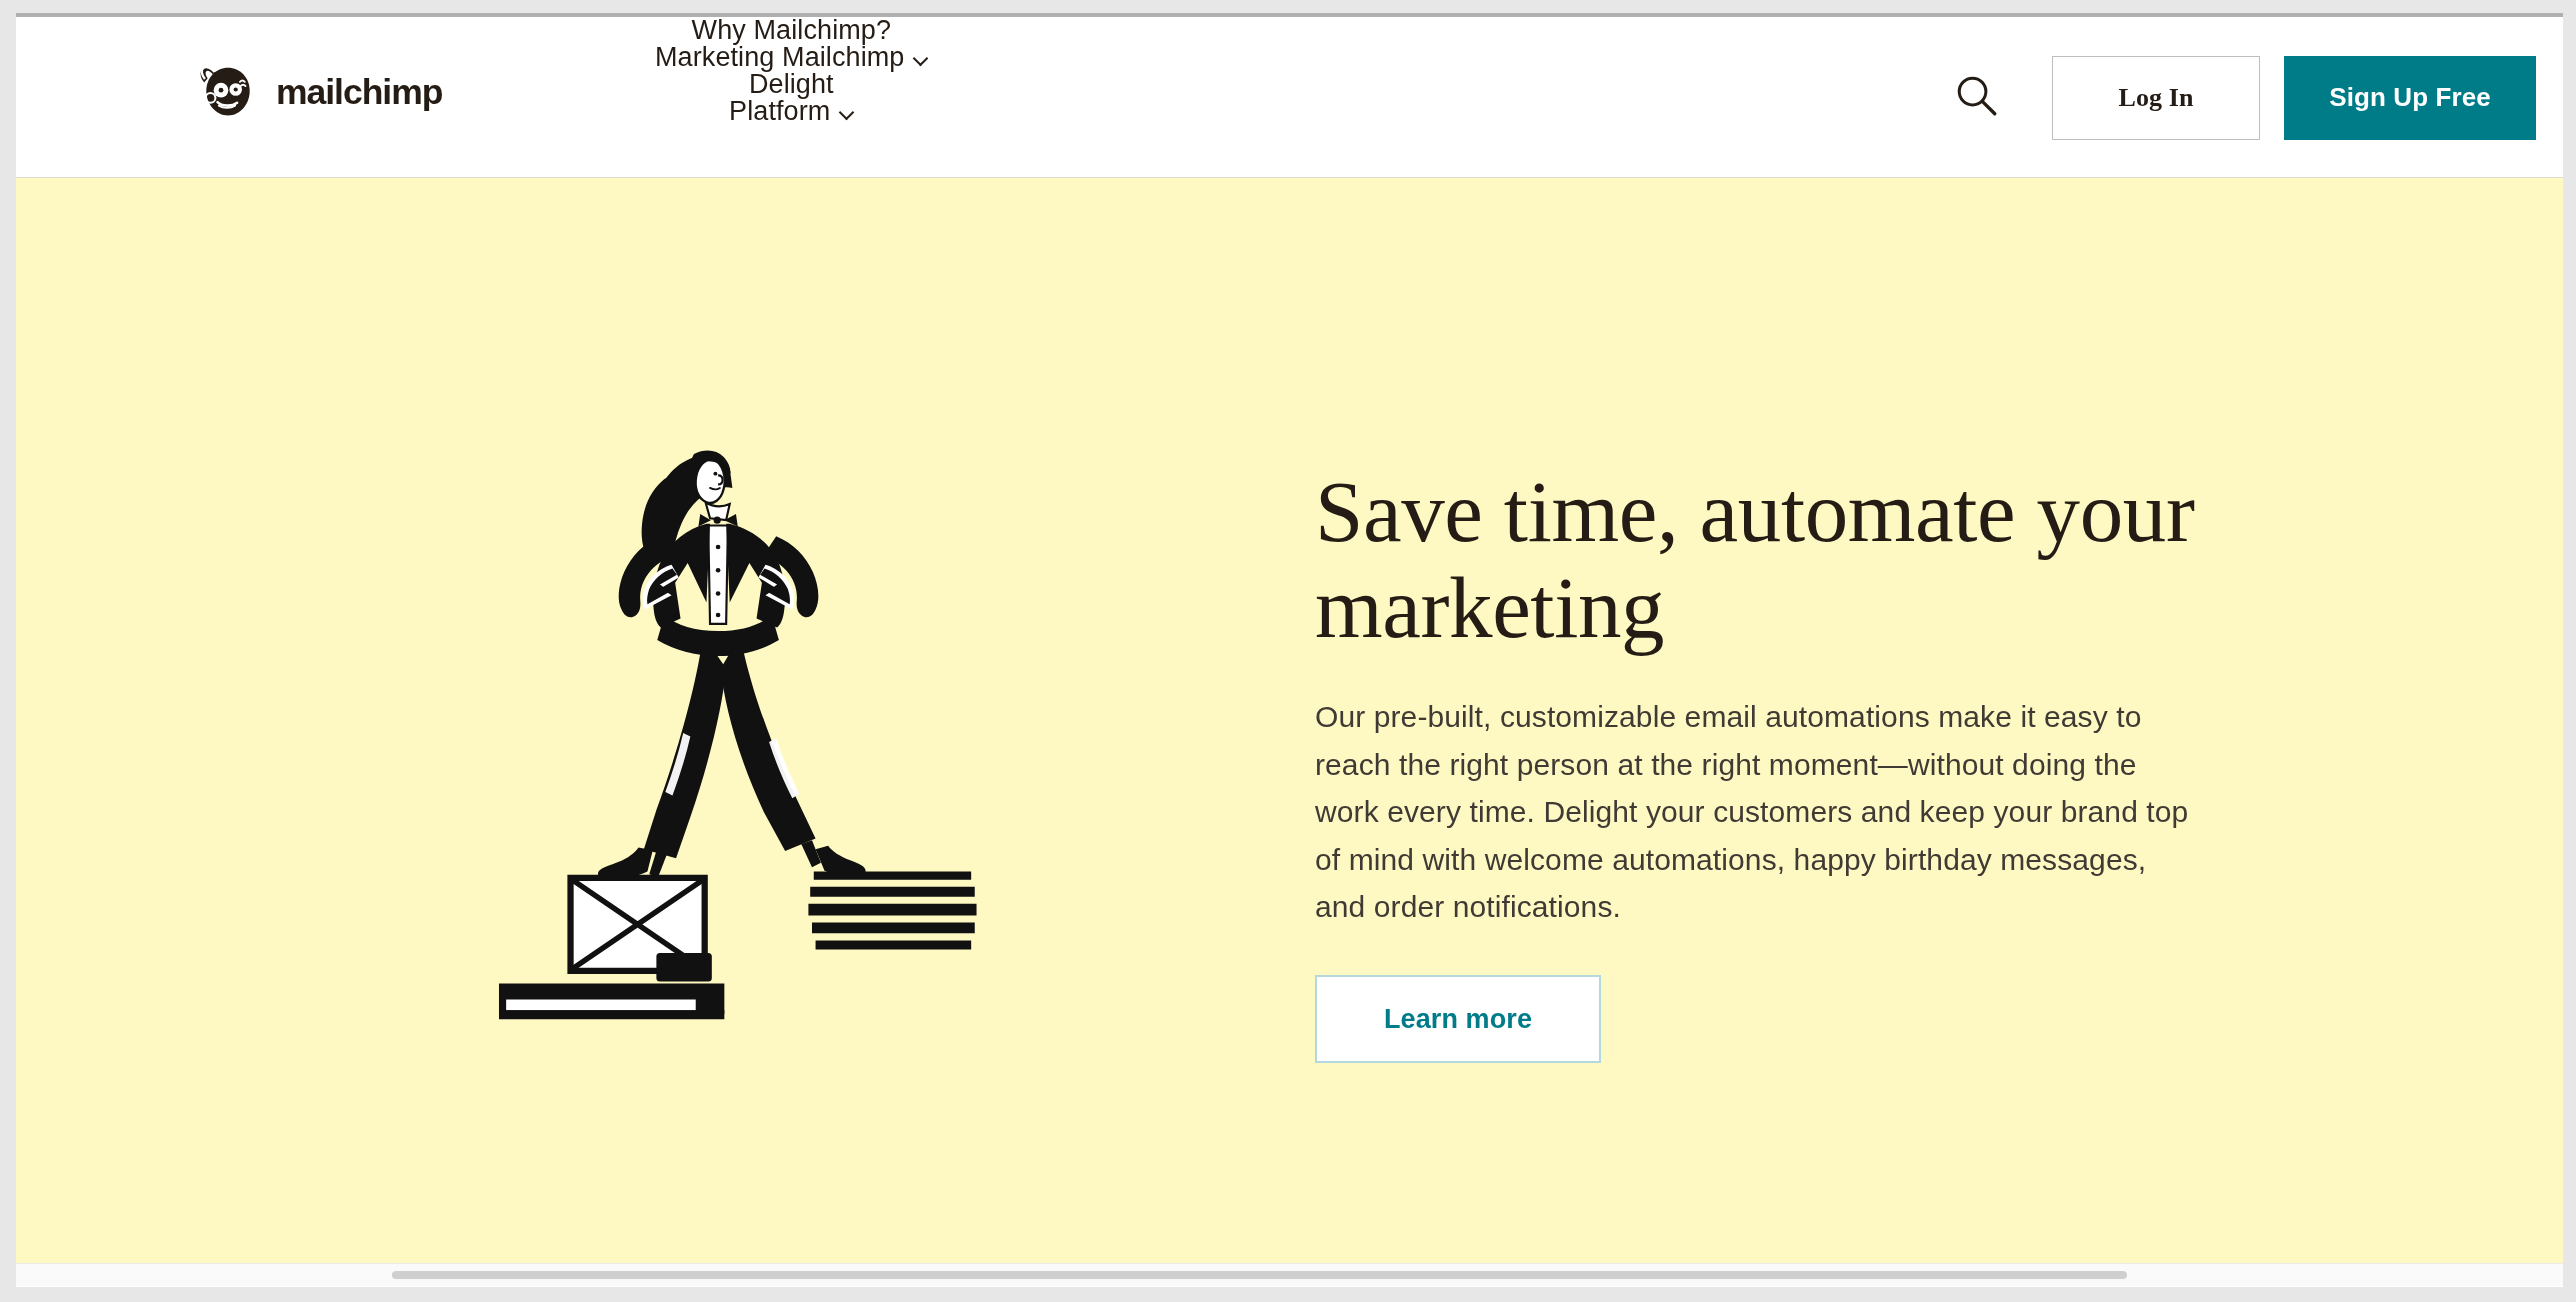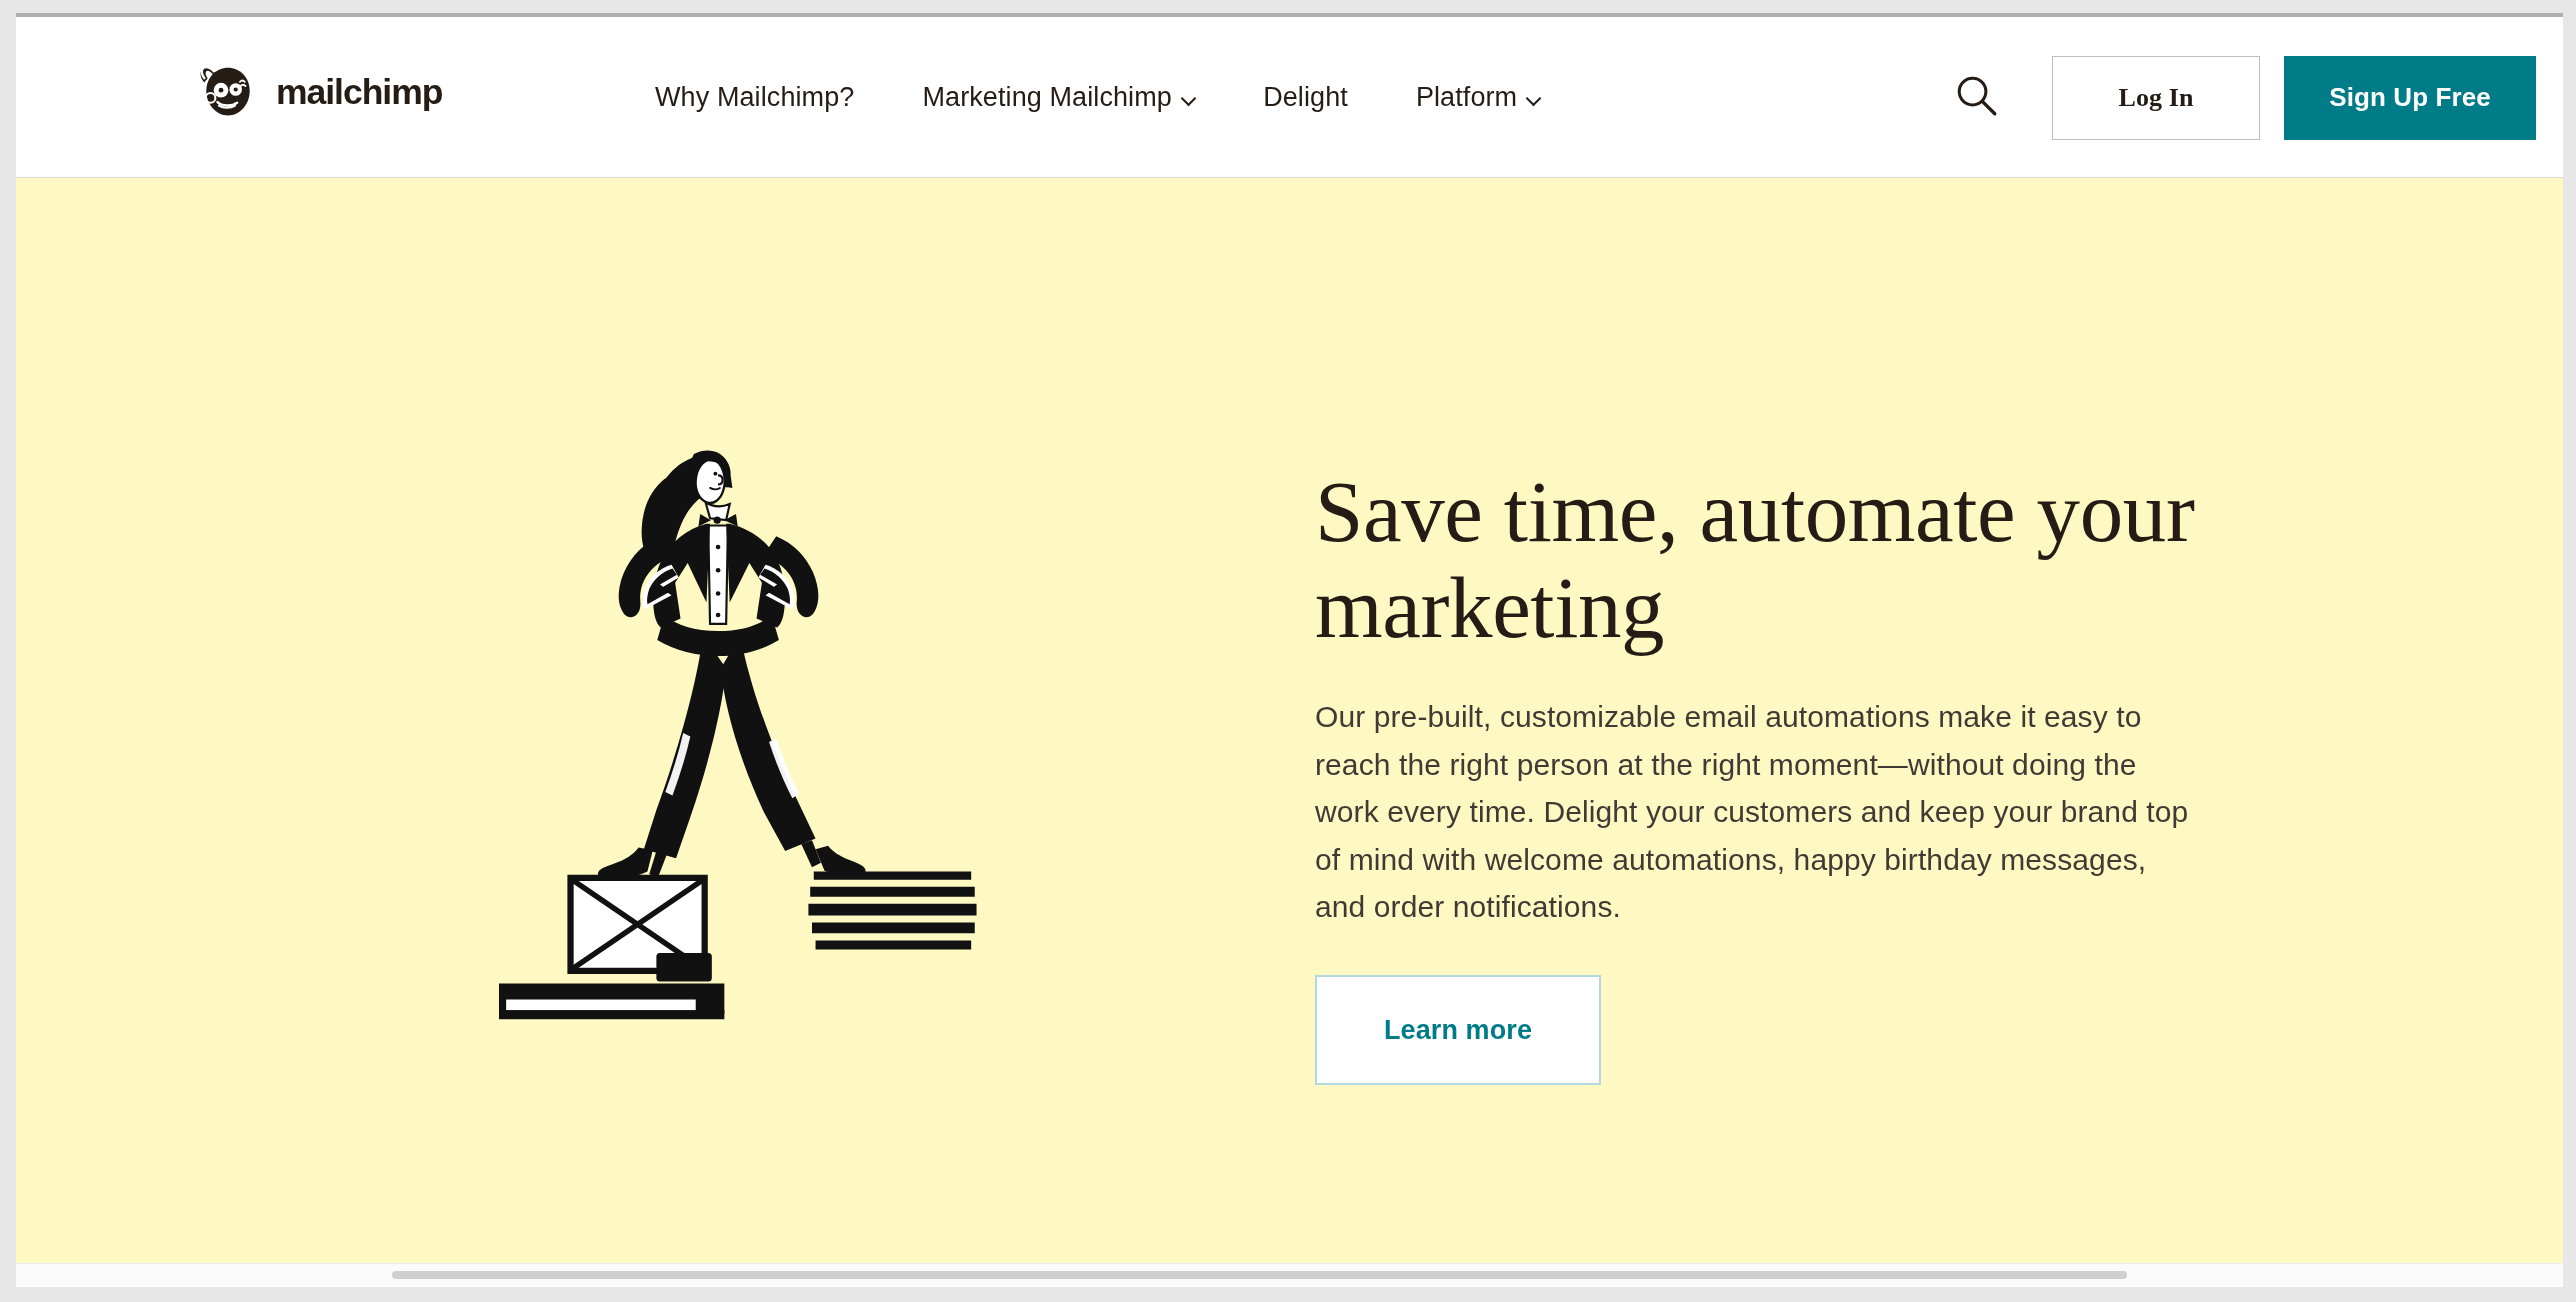--- a/index.html
+++ b/index.html
@@ -69,20 +69,21 @@
   .logo-wordmark { height: 41px; display: block; }
 
   .main-nav {
     position: absolute;
     left: 605px;
     top: 0;
     height: 161px;
     display: flex;
     align-items: center;
     gap: 0;
+    flex-direction: column;
   }
 
   .nav-item {
     display: flex;
     align-items: center;
     gap: 9.8px;
     padding: 0 34px;
     font-size: 27px;
     color: #241c15;
     text-decoration: none;
@@ -206,21 +207,21 @@
     letter-spacing: 0.1px;
     margin-bottom: 45px;
     max-width: 886px;
   }
 
   .learn-more-button {
     display: inline-flex;
     align-items: center;
     justify-content: center;
     width: 286px;
-    height: 110px;
+    height: 88px;
     border: 2.7px solid #b3d9de;
     background: #ffffff;
     color: #007c89;
     font-family: "Liberation Sans", sans-serif;
     font-size: 27px;
     font-weight: bold;
     letter-spacing: 0.1px;
     text-decoration: none;
     cursor: pointer;
   }

